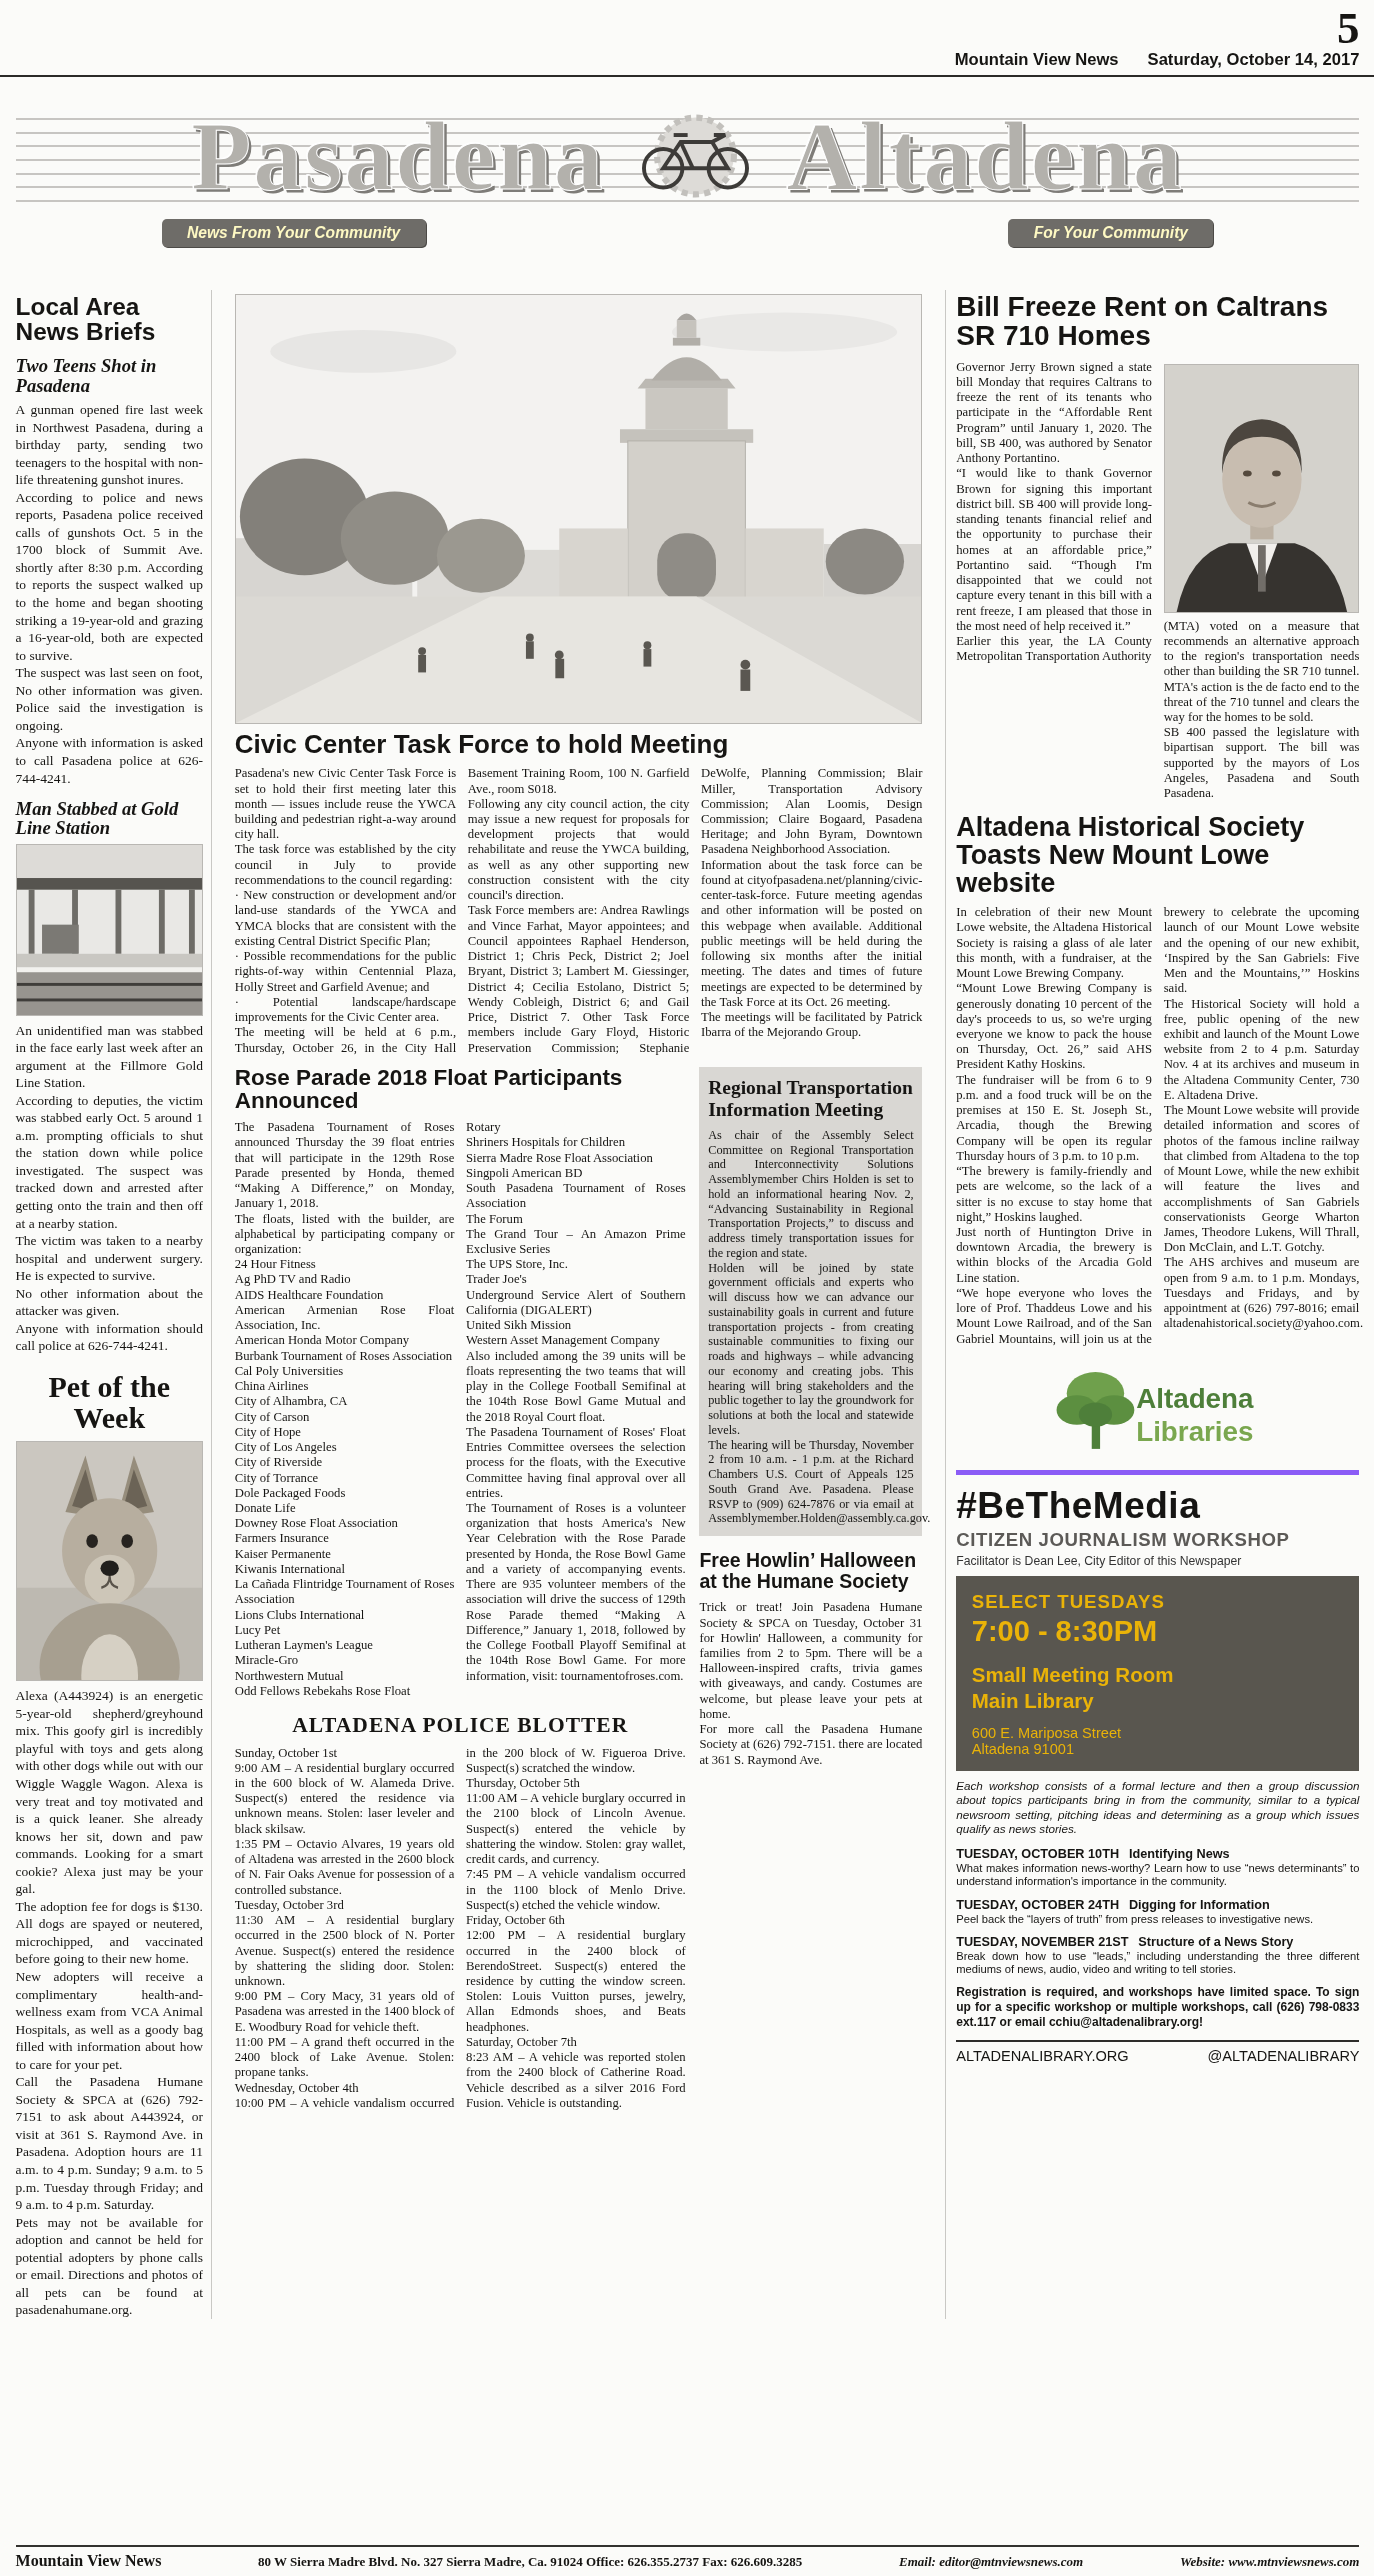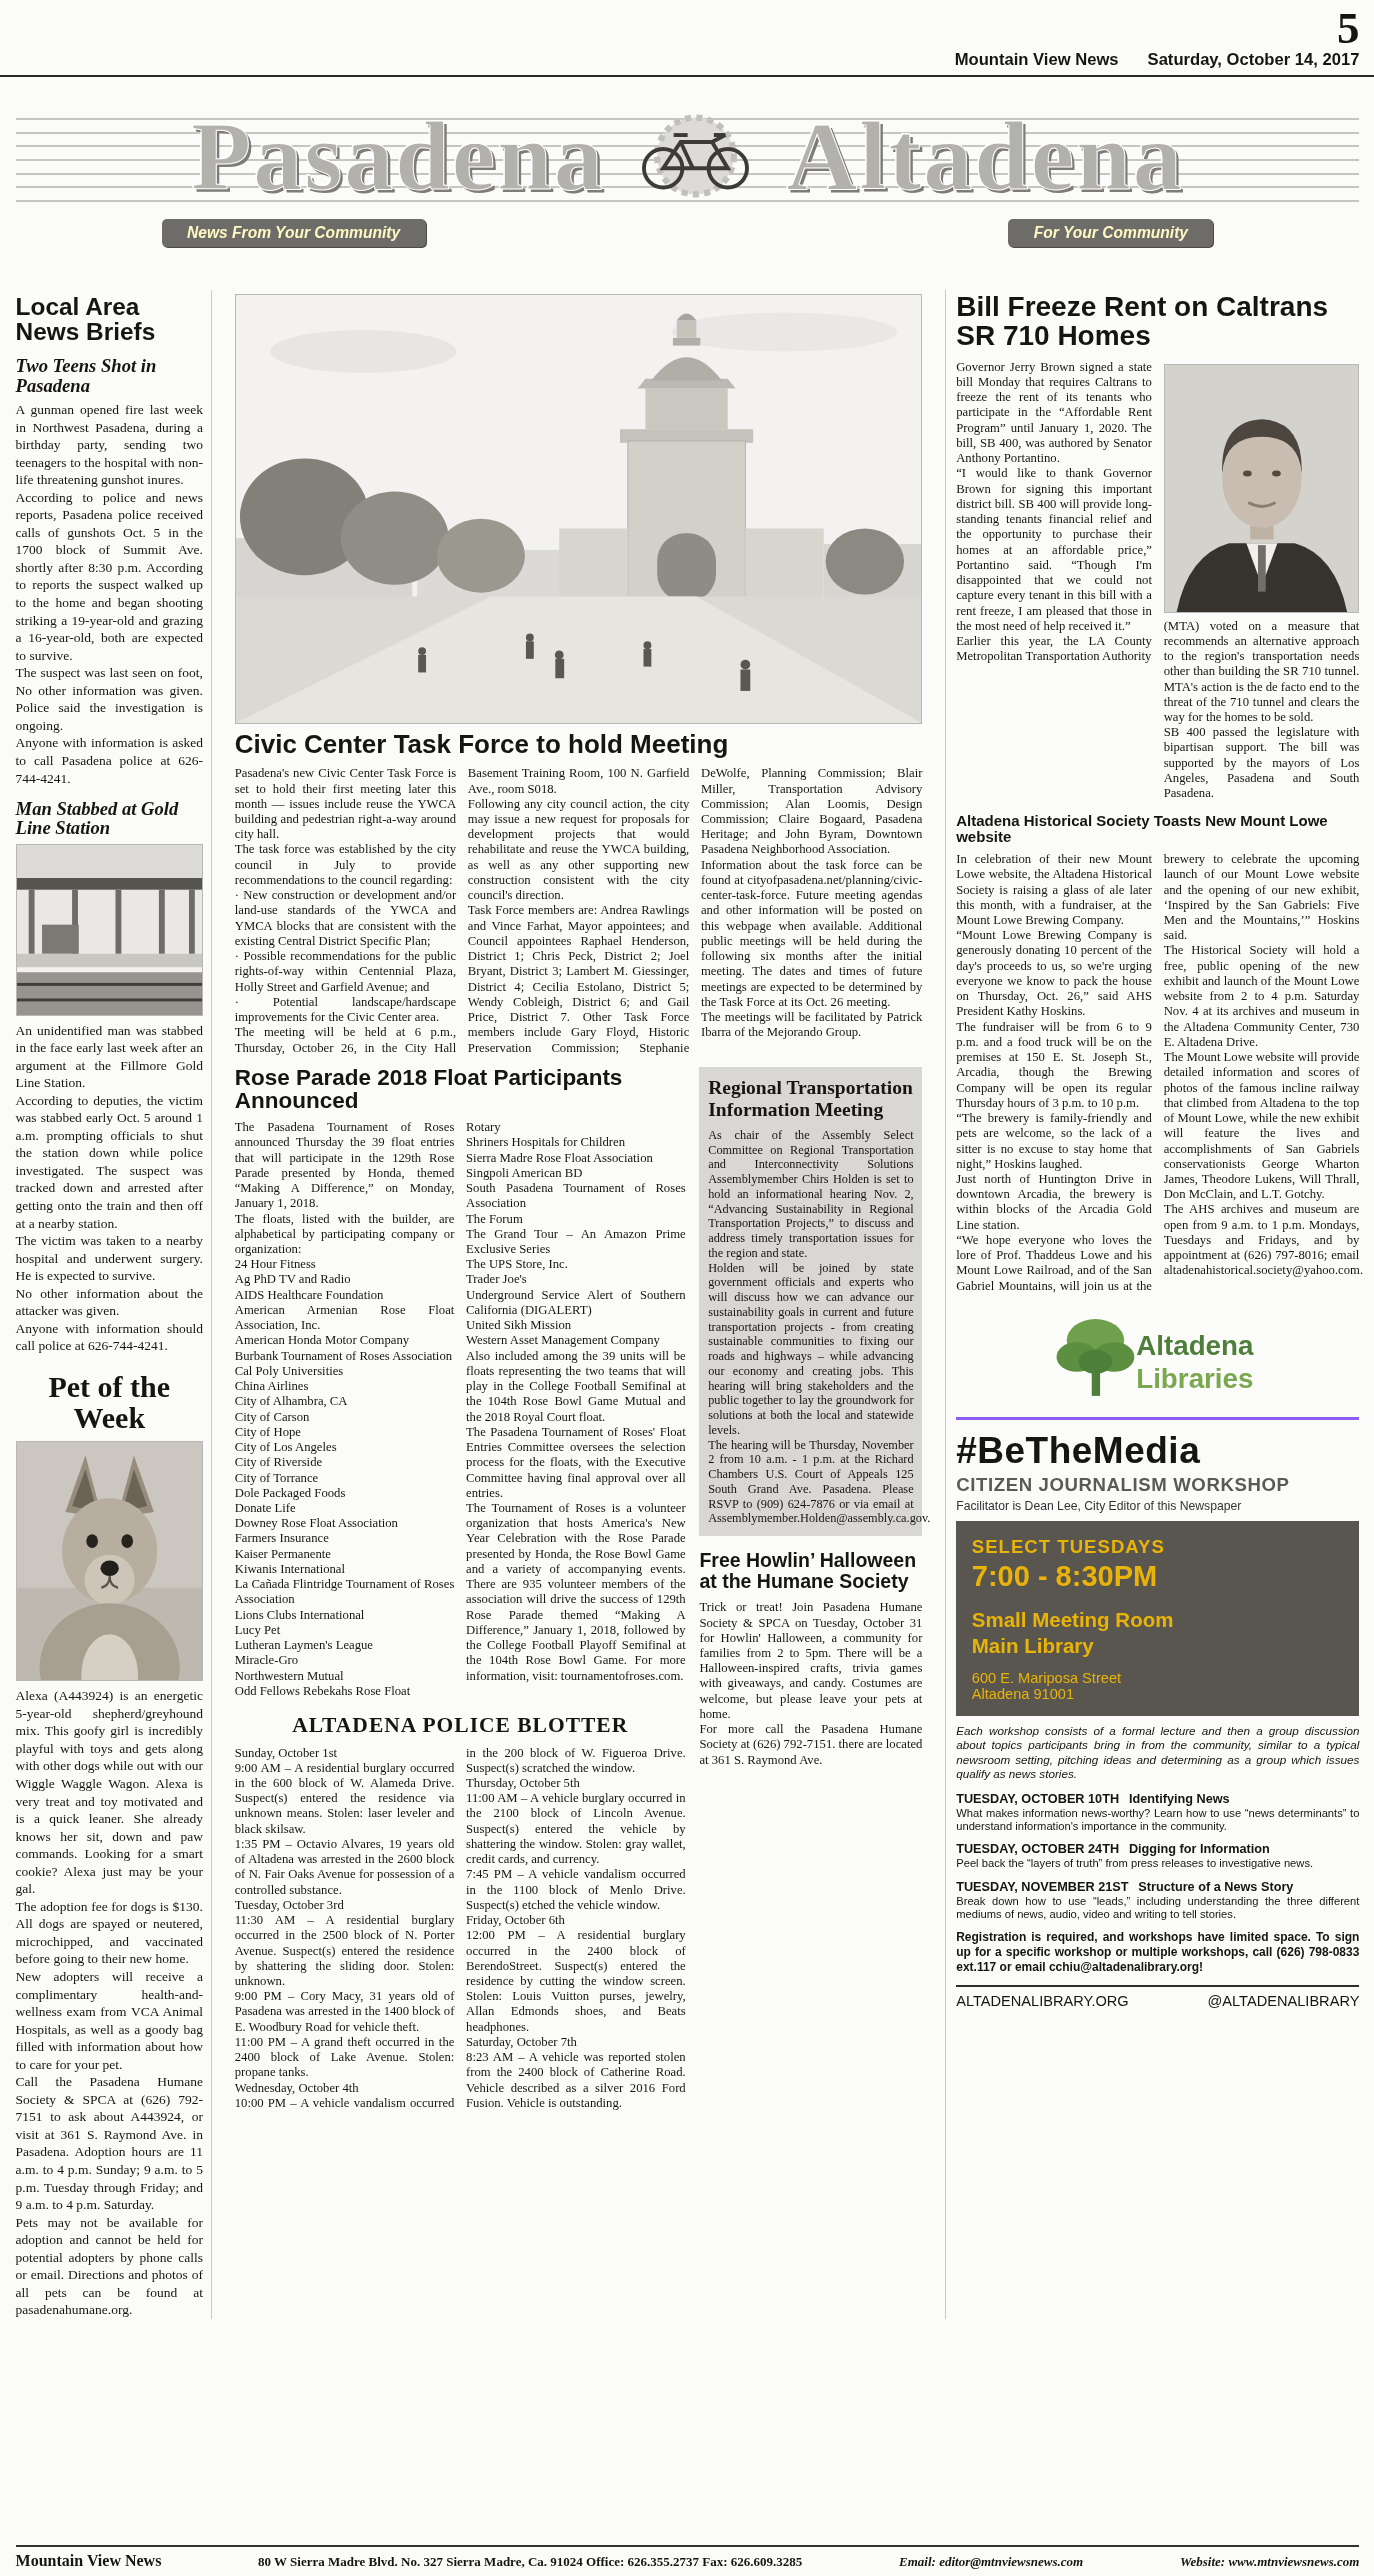--- a/index.html
+++ b/index.html
@@ -29,42 +29,42 @@
   
   .body { font-size:12.7px; line-height:1.2; text-align:justify; white-space:pre-line; }
   .col-left .body { font-size:13.5px; line-height:1.3; }
   .h-sans { font-family:"Liberation Sans", sans-serif; font-weight:bold; line-height:1.04; margin:3.9px 0 6.8px; }
   .h-briefs { font-size:24.4px; }
   .h-brief-item { font-family:"Liberation Serif", serif; font-style:italic; font-weight:bold; font-size:18.6px; line-height:1.05; margin:11.7px 0 5.9px; }
   .h-civic { font-size:26px; margin:7.8px 0; }
   .h-rose { font-size:22.5px; margin:2px 0 7.8px; }
   .h-blotter { font-family:"Liberation Serif", serif; font-weight:bold; font-size:21.5px; letter-spacing:1px; text-align:center; margin:13.7px 0 7.8px; }
   .h-bill { font-size:28px; margin:2px 0 9.8px; }
-  .h-historical { font-size:15px; margin:11.7px 0 7.8px; }
+  .h-historical { font-size:27px; margin:11.7px 0 7.8px; }
   .h-pet { font-family:"Liberation Serif", serif; font-weight:bold; font-size:30px; text-align:center; line-height:1.05; margin:15.6px 0 7.8px; }
   .h-regional { font-family:"Liberation Serif", serif; font-weight:bold; font-size:19.5px; line-height:1.1; margin-bottom:7.8px; }
   .h-halloween { font-family:"Liberation Sans", sans-serif; font-weight:bold; font-size:19.5px; line-height:1.1; margin:13.7px 0 7.8px; }
 
   .cols2 { columns:2; column-gap:11.7px; }
   .cols3 { columns:3; column-gap:11.7px; }
 
   .photo { display:block; margin:3.9px 0 5.9px; border:1px solid #b9b7b3; }
   .mid-lower { display:flex; gap:13.7px; margin-top:7.8px; }
   .mid-lower-left { width:451px; }
   .mid-lower-right { width:223px; }
 
   .gray-box { background:#d9d7d3; padding:9.8px 8.8px; margin-top:3.9px; }
   .gray-box .body { font-size:12.3px; }
 
   .bill-grid { display:grid; grid-template-columns:1fr 1fr; gap:11.7px; }
 
   .logo-block { text-align:center; margin:13.7px 0 7.8px; }
 
   
-  .btm { border-top:3px solid #8b5cf6; margin-top:7.8px; padding-top:9.8px; font-family:"Liberation Sans", sans-serif; }
+  .btm { border-top:5px solid #8b5cf6; margin-top:7.8px; padding-top:9.8px; font-family:"Liberation Sans", sans-serif; }
   .btm-hashtag { font-size:37px; font-weight:bold; letter-spacing:0.5px; }
   .btm-sub { font-size:18.6px; font-weight:bold; color:#5c5a57; letter-spacing:0.6px; margin-top:2px; }
   .btm-fac { font-size:12.2px; color:#333; margin:2.9px 0 7.8px; }
   .btm-box { background:#59564f; color:#eab308; padding:15.6px 15.6px 13.7px; }
   .btm-box .l1 { font-size:18.6px; font-weight:bold; letter-spacing:1px; }
   .btm-box .l2 { font-size:29px; font-weight:bold; margin:2px 0 13.7px; }
   .btm-box .l3, .btm-box .l4 { font-size:20.5px; font-weight:bold; line-height:1.25; }
   .btm-box .l5 { font-size:14.6px; margin-top:11.7px; }
   .btm-box .l6 { font-size:14.6px; }
   .btm-intro { font-size:11.7px; line-height:1.25; text-align:justify; margin:7.8px 0 9.8px;font-style:italic; }

